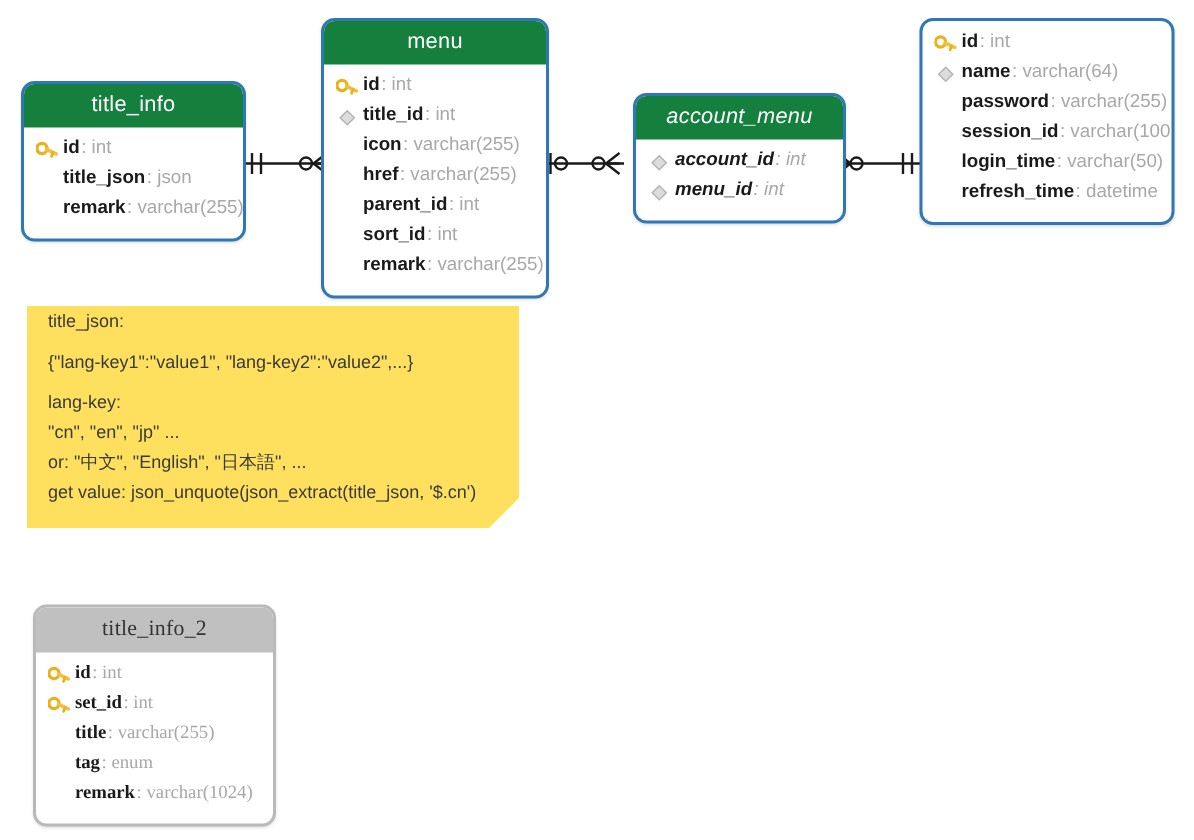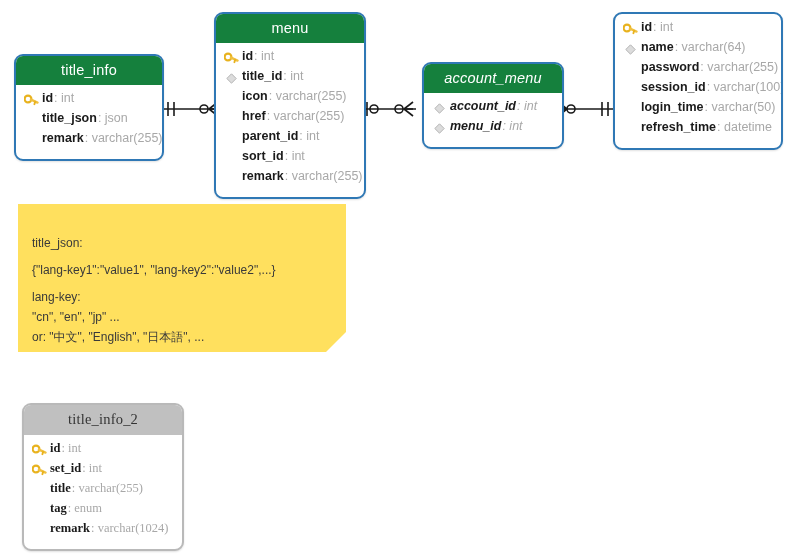--- a/index.html
+++ b/index.html
@@ -74,21 +74,21 @@
     margin-left: 1px;
   }
 
   
   .note {
     position: absolute;
     box-sizing: border-box;
     background: #ffe05e;
     color: #3a3a3a;
     font-size: 12px;
-    padding: 29px 14px 10px 14px;
+    padding: 0 14px 10px 14px;
   }
   .note-line {
     line-height: 20px;
     white-space: nowrap;
   }
   .note-line.spaced { margin-bottom: 7px; }
   .note-fold {
     position: absolute;
     right: 0;
     bottom: 0;
@@ -301,20 +301,21 @@
       </div>
     </div>
   </div>
 
   <div class="note" style="left:18px; top:204px; width:328px; height:148px;">
     <div class="note-line spaced">title_json:</div>
     <div class="note-line spaced">{"lang-key1":"value1", "lang-key2":"value2",...}</div>
     <div class="note-line">lang-key:</div>
     <div class="note-line">"cn", "en", "jp" ...</div>
     <div class="note-line">or: "中文", "English", "日本語", ...</div>
+    <div class="note-line">get value: json_unquote(json_extract(title_json, '$.cn')</div>
     <div class="note-fold"></div>
   </div>
 
   <div class="entity gray" style="left:22px; top:403px; width:162px;font-family:Liberation Serif, serif;">
     <div class="ent-header">title_info_2</div>
     <div class="ent-body">
       <div class="attr-row">
         <span class="attr-icon">
           <svg width="15" height="13" viewBox="0 0 15 13">
             <circle cx="4" cy="5" r="3.4" fill="none" stroke="#e8b21e" stroke-width="2.2"></circle>

